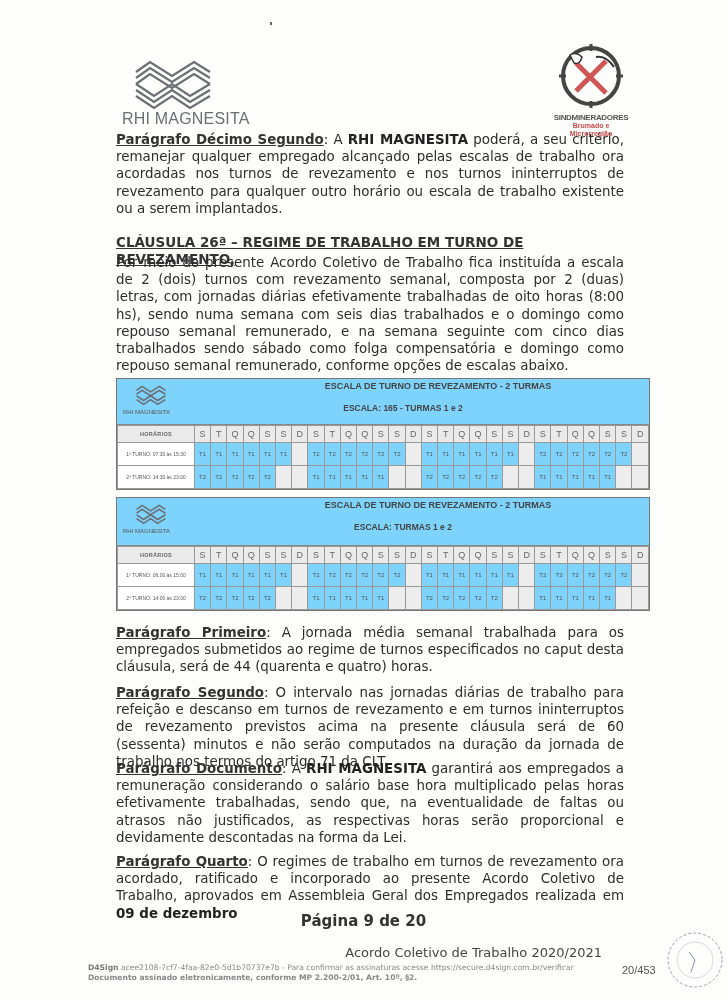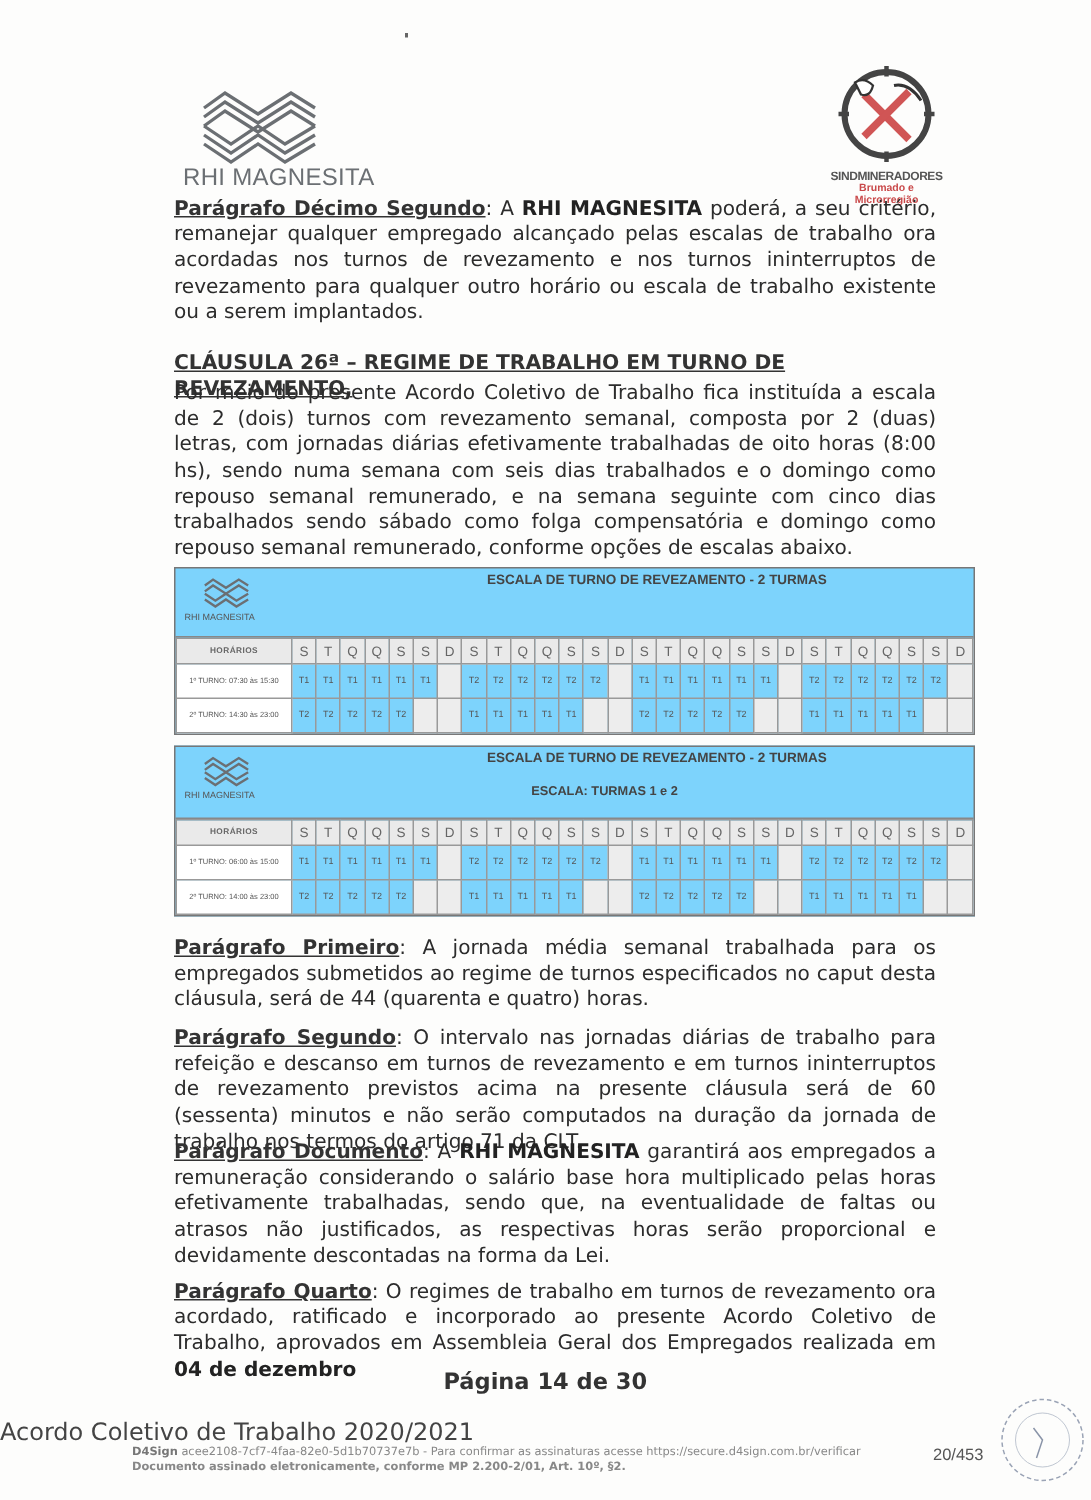--- a/index.html
+++ b/index.html
@@ -23,21 +23,21 @@
   .sched-sub { position:absolute; left:0; right:0; top:24px; text-align:center; font-size:8.5px; font-weight:bold; color:#444; padding-left:40px; }
   table.grid { border-collapse:collapse; width:100%; table-layout:fixed; }
   table.grid td { border:1px solid #999; text-align:center; padding:0; font-size:6px; color:#555; }
   table.grid tr.hdr td { height:16px; background:#eaeaea; font-size:9px; color:#666; }
   table.grid tr.hdr td.lbl { font-size:5.5px; font-weight:bold; letter-spacing:0.3px; }
   table.grid tr.row td { height:22px; }
   table.grid td.lbl { width:76px; font-size:5px; color:#555; background:#fff; }
   table.grid td.off { background:#ededed; }
   table.grid tr.hdr td.lbl { background:#eaeaea; }
   .footer-page { left:0; width:727px; top:912px; text-align:center; font-size:15px; font-weight:bold; color:#333; }
-  .footer-acordo { left:0; width:602px; top:945px; text-align:left; font-size:16px; color:#444; }
+  .footer-acordo { left:0; width:602px; top:945px; text-align:right; font-size:13px; color:#444; }
   .footer-sign { left:88px; top:963px; font-size:7.6px; color:#888; line-height:10px; }
   .footer-sign b { color:#777;text-align:right; }
   .footer-num { left:622px; top:964px; font-size:11px; color:#555; font-family:"Liberation Sans", sans-serif; }
   .stamp { left:665px; top:930px; width:60px; height:60px; }
   .dot { left:270px; top:22px; width:2px; height:3px; background:#666; }
 </style>
 </head>
 <body>
 
 <div class="abs dot"></div>
@@ -87,20 +87,21 @@
     <svg class="sched-logo" width="32" height="22" viewBox="0 0 82 52">
       <g fill="none" stroke="#6b6f73" stroke-width="4">
         <path d="M4 14 L18 4 L40 18 L62 4 L78 14"></path>
           <path d="M4 24 L18 14 L40 28 L62 14 L78 24"></path>
         <path d="M4 28 L22 40 L40 28 L58 40 L78 28"></path>
           <path d="M4 38 L22 50 L40 38 L58 50 L78 38"></path>
       </g>
     </svg>
     <div class="sched-logo-name">RHI MAGNESITA</div>
     <div class="sched-title">ESCALA DE TURNO DE REVEZAMENTO - 2 TURMAS</div>
+    <div class="sched-sub">ESCALA: 165  - TURMAS 1 e 2</div>
   </div>
   <table class="grid">
       <tbody>
         <tr class="hdr">
           <td class="lbl">HORÁRIOS</td>
           <td>S</td>
           <td>T</td>
           <td>Q</td>
           <td>Q</td>
           <td>S</td>
@@ -313,24 +314,24 @@
 
 <div class="para" style="top:684px;">
   <span class="ul">Parágrafo Segundo</span><span>: O intervalo nas jornadas diárias de trabalho para refeição e descanso em turnos de revezamento e em turnos ininterruptos de revezamento previstos acima na presente cláusula será de 60 (sessenta) minutos e não serão computados na duração da jornada de trabalho nos termos do artigo 71 da CLT.</span>
 </div>
 
 <div class="para" style="top:760px;">
   <span class="ul">Parágrafo Documento</span><span>: A </span><b>RHI MAGNESITA</b><span> garantirá aos empregados a remuneração considerando o salário base hora multiplicado pelas horas efetivamente trabalhadas, sendo que, na eventualidade de faltas ou atrasos não justificados, as respectivas horas serão proporcional e devidamente descontadas na forma da Lei.</span>
 </div>
 
 <div class="para" style="top:853px;">
-  <span class="ul">Parágrafo Quarto</span><span>: O regimes de trabalho em turnos de revezamento ora acordado, ratificado e incorporado ao presente Acordo Coletivo de Trabalho, aprovados em Assembleia Geral dos Empregados realizada em </span><b>04 de dezembro</b>
-</div>
-
-<div class="abs footer-page">Página 14 de 30</div>
+  <span class="ul">Parágrafo Quarto</span><span>: O regimes de trabalho em turnos de revezamento ora acordado, ratificado e incorporado ao presente Acordo Coletivo de Trabalho, aprovados em Assembleia Geral dos Empregados realizada em </span><b>09 de dezembro</b>
+</div>
+
+<div class="abs footer-page">Página 9 de 20</div>
 <div class="abs footer-acordo">Acordo Coletivo de Trabalho 2020/2021</div>
 <div class="abs footer-sign">
   <div><b>D4Sign</b><span> acee2108-7cf7-4faa-82e0-5d1b70737e7b - Para confirmar as assinaturas acesse https://secure.d4sign.com.br/verificar</span></div>
   <div style="font-weight:bold;">Documento assinado eletronicamente, conforme MP 2.200-2/01, Art. 10º, §2.</div>
 </div>
 <div class="abs footer-num">20/453</div>
 <svg class="abs stamp" viewBox="0 0 60 60">
   <circle cx="30" cy="30" r="27" fill="none" stroke="#9aa3b5" stroke-width="1" stroke-dasharray="3 2"></circle>
   <circle cx="30" cy="30" r="18" fill="none" stroke="#b8bfcc" stroke-width="0.6"></circle>
   <path d="M24 22 L30 30 L26 42" fill="none" stroke="#8a94a8" stroke-width="1"></path>

